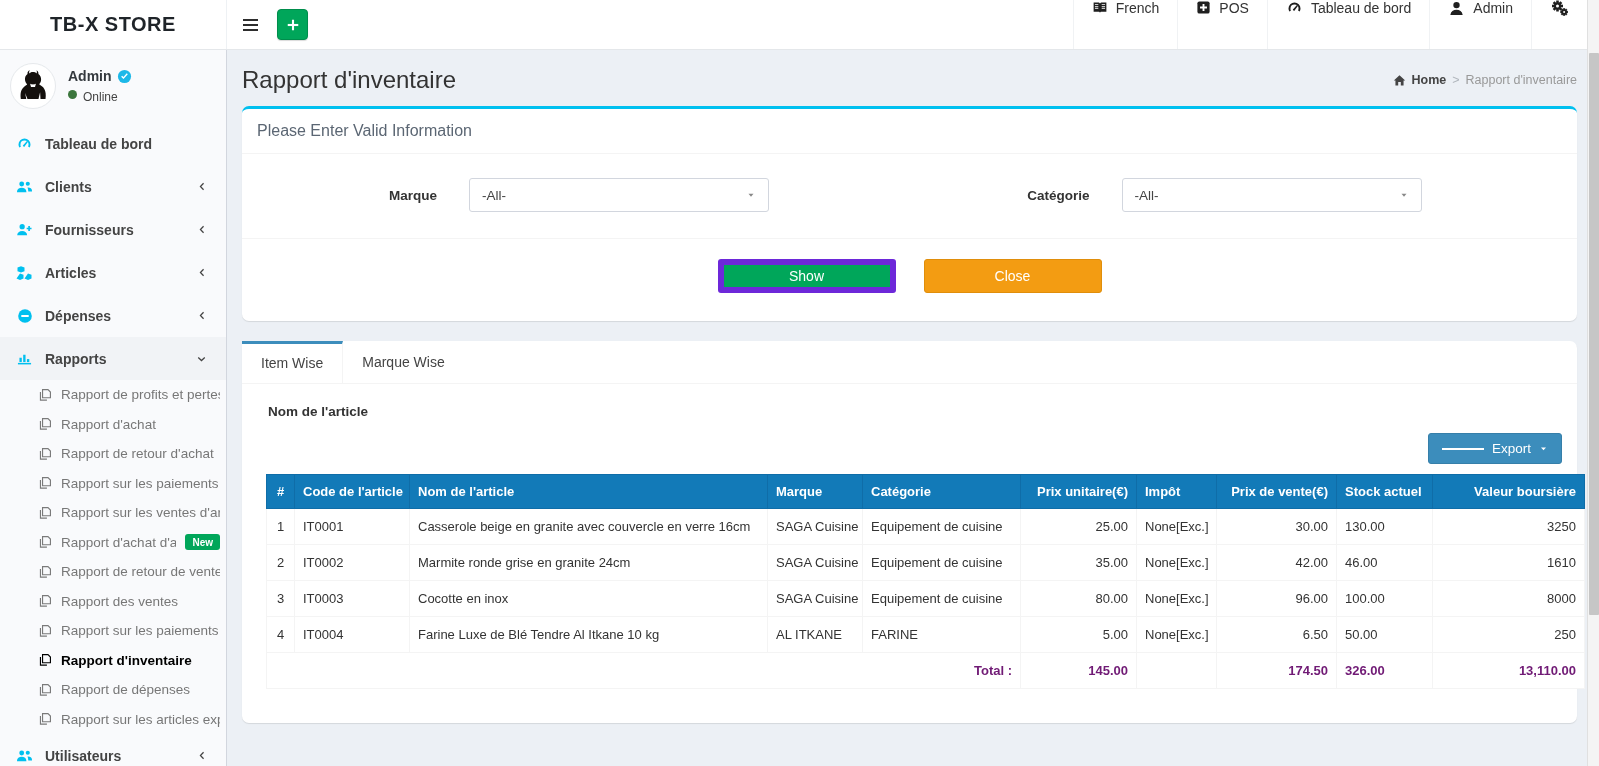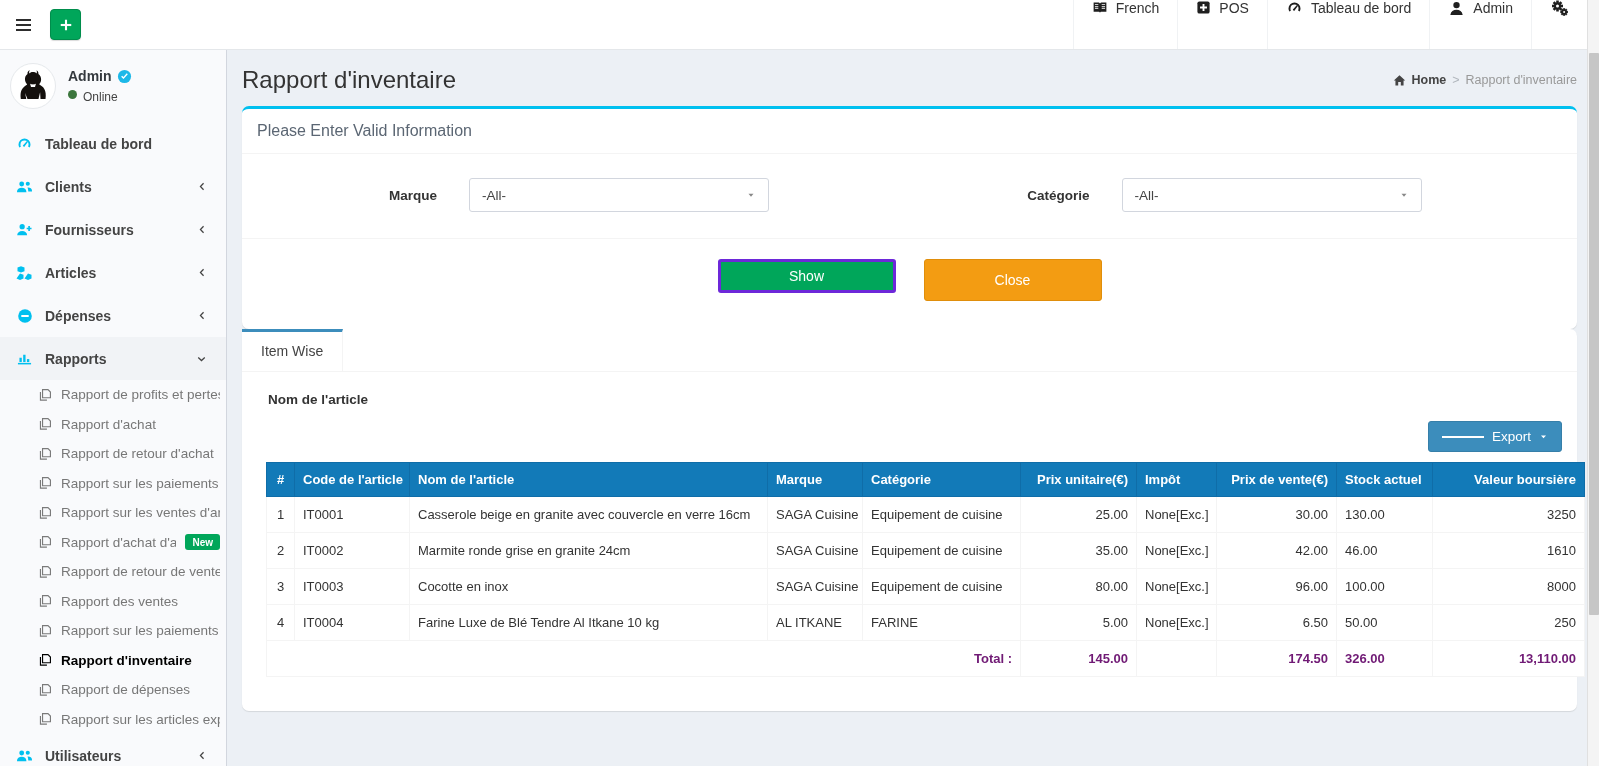--- a/index.html
+++ b/index.html
@@ -70,25 +70,25 @@
   .box-header { padding:13px 15px; font-size:16px; color:#5b6673; border-bottom:1px solid #f4f4f4; }
   .box-body { display:flex; padding:24px 15px 26px 15px; }
   .f-group { flex:1; display:flex; align-items:center; }
   .f-label { width:212px; text-align:right; padding-right:32px; font-weight:bold; font-size:13.5px; color:#333; }
   .select { width:300px; height:34px; background:#fff; border:1px solid #d2d6de; border-radius:3px;
             display:flex; align-items:center; padding:0 12px; font-size:13.5px; color:#444; cursor:pointer; }
   .select .caret { margin-left:auto; color:#888; }
   .box-footer { border-top:1px solid #f4f4f4; padding:20px 0 28px; display:flex; justify-content:center; gap:28px; }
   .btn { border-radius:3px; color:#fff; font-size:14px; font-family:inherit; cursor:pointer;
          display:flex; align-items:center; justify-content:center; }
-  .btn-show  { width:178px; height:34px; background:#00a65a; border:3px solid #6d28d9; }
-  .btn-close { width:178px; height:42px; background:#f39c12; border:1px solid #e08e0b; }
+  .btn-show  { width:178px; height:34px; background:#00a65a; border:6px solid #6d28d9; }
+  .btn-close { width:178px; height:34px; background:#f39c12; border:1px solid #e08e0b; }
 
   
-  .tab-card { }
+  .tab-card { margin-top:20px; }
   .tab-row { display:flex; border-bottom:1px solid #f4f4f4; }
   .tab { padding:0 19px; line-height:42px; font-size:14px; color:#444; cursor:pointer; }
   .tab.active { border-top:3px solid #3c8dbc; line-height:39px; border-right:1px solid #f4f4f4; background:#fff; }
   .tab-body { padding:14px 15px 34px 24px; }
   .search-row { display:flex; align-items:center; margin:6px 0 4px 0; }
   .search-label { width:128px; text-align:right; padding-right:26px; font-weight:bold; font-size:13.5px; color:#333; }
   .search-select { width:360px; color:#999; }
   .export-row { display:flex; justify-content:flex-end; margin:14px 0 10px 0; }
   .btn-export { background:#3c8dbc; border:1px solid #367fa9; height:31px; padding:0 13px; gap:8px; font-size:13.5px; }
   .btn-export .lines span { display:block; width:14px; height:2px; background:#fff; margin:2.5px 0; }
@@ -104,20 +104,21 @@
 
   
   .sb-track { position:absolute; top:0; right:0; width:12px; height:766px; background:#f4f4f4;
               border-left:1px solid #e0e0e0; }
   .sb-thumb { position:absolute; top:53px; left:1px; width:10px; height:562px; background:#c6c6c6; border-radius:1px; }
 </style>
 </head>
 <body>
 
 <div class="navbar">
+  <div class="brand">TB-X STORE</div>
   <div class="nav-left">
     <button class="hamburger">
       <span></span>
         <span></span>
         <span></span>
     </button>
     <button class="quick-add">
       <span class="icon">
           <svg width="14" height="14" viewBox="0 0 16 16" fill="currentColor">
             <rect x="6.8" y="2" width="2.4" height="12"></rect>
@@ -475,20 +476,21 @@
     </div>
     <div class="box-footer">
       <button class="btn btn-show">Show</button>
       <button class="btn btn-close">Close</button>
     </div>
   </div>
 
   <div class="box tab-card">
     <div class="tab-row" id="tab-row">
         <div class="tab active">Item Wise</div>
+        <div class="tab">Marque Wise</div>
       </div>
     <div class="tab-body">
       <div class="search-row">
         <div class="search-label">Nom de l'article</div>
       </div>
       <div class="export-row">
         <button class="btn btn-export">
           <span class="lines icon">
               <span></span>
               <span></span>

